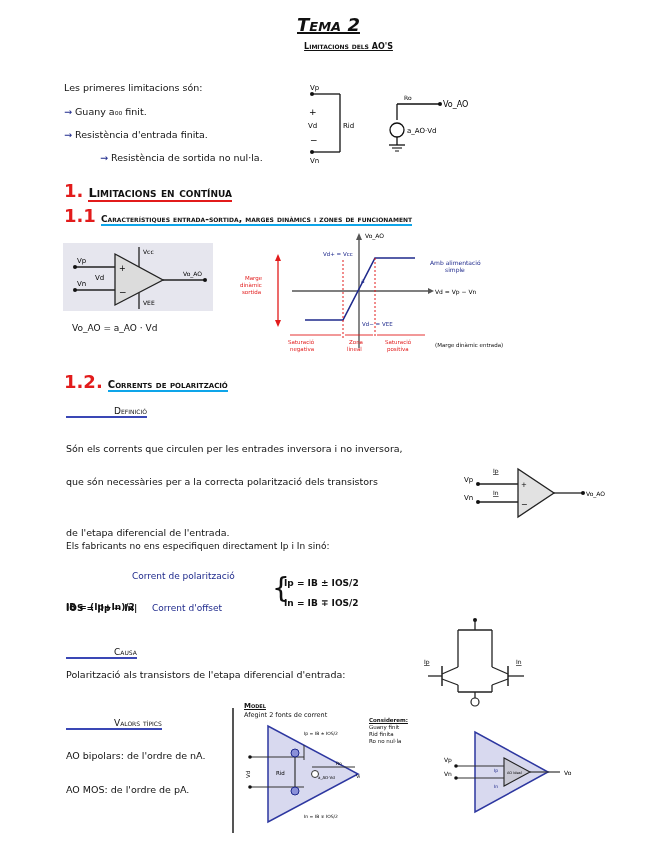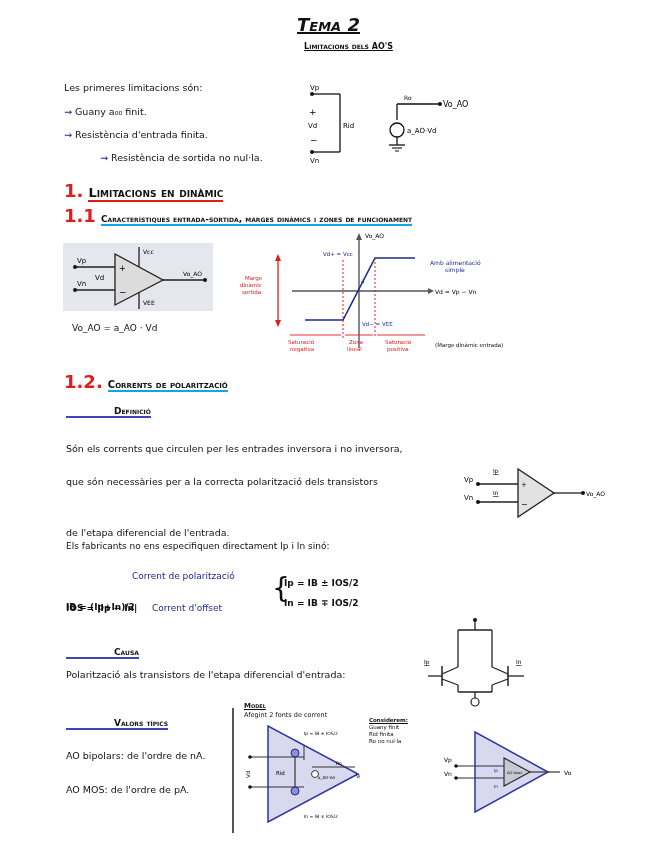--- a/index.html
+++ b/index.html
@@ -6,21 +6,21 @@
   body { width:657px; height:848px; position:relative; overflow:hidden;
          font-family:"DejaVu Sans", sans-serif; color:#111; }
   .abs { position:absolute; }
   .hand { font-family:"DejaVu Sans", sans-serif; font-size:10px; color:#111; }
   .blue { color:#1f2a8c; }
   .title { font-size:18px; font-weight:bold; text-decoration:underline; text-decoration-thickness:2px; font-variant:small-caps;font-style:italic; }
   .subtitle { font-size:8px; font-weight:bold; text-decoration:underline; font-variant:small-caps;padding-left:20px; }
   .h1num { font-size:18px; font-weight:bold; color:#e21b1b; }
   .h1txt { font-size:13px; font-weight:bold; font-variant:small-caps; border-bottom:2px solid #e21b1b; }
   .h2txt { font-size:9px; font-weight:bold; font-variant:small-caps; border-bottom:2px solid #0ea5e9; }
-  .h3 { font-size:9px; font-weight:bold; font-variant:small-caps; border-bottom:2px solid #3a47b5;padding-left:48px; }
+  .h3 { font-size:9px; font-weight:normal; font-variant:small-caps; border-bottom:2px solid #3a47b5;padding-left:48px; }
   .body-text { font-size:9.5px; }
   svg text { font-family:"DejaVu Sans", sans-serif; }
 </style>
 </head>
 <body>
 
 <div class="abs title" style="left:0;width:657px;top:14px;text-align:center;">Tema 2</div>
 <div class="abs subtitle" style="left:0;width:657px;top:42px;text-align:center;">Limitacions dels AO'S</div>
 
 <div class="abs hand body-text" style="left:64px;top:82px;">Les primeres limitacions són:</div>
@@ -57,21 +57,21 @@
   <circle cx="97" cy="50" r="7" fill="#fff" stroke="#111" stroke-width="1.3"></circle>
   <line x1="97" y1="57" x2="97" y2="65" stroke="#111" stroke-width="1.3"></line>
   <line x1="89" y1="65" x2="105" y2="65" stroke="#111" stroke-width="1.3"></line>
   <line x1="92" y1="68" x2="102" y2="68" stroke="#111" stroke-width="1.1"></line>
   <line x1="95" y1="71" x2="99" y2="71" stroke="#111" stroke-width="1"></line>
   <text x="107" y="53" font-size="7">a_AO·Vd</text>
 </svg>
 
 <div class="abs" style="left:64px;top:180px;">
   <span class="h1num">1.</span>
-  <span class="h1txt">Limitacions en dinàmic</span>
+  <span class="h1txt">Limitacions en contínua</span>
 </div>
 <div class="abs" style="left:64px;top:205px;white-space:nowrap;">
   <span class="h1num">1.1</span>
   <span class="h2txt">Característiques entrada-sortida, marges dinàmics i zones de funcionament</span>
 </div>
 
 <svg class="abs" style="left:63px;top:243px;" width="150" height="68">
   <rect x="0" y="0" width="150" height="68" fill="#e6e6ee"></rect>
   <polygon points="52,11 52,62 100,37" fill="#dcdcdc" stroke="#222" stroke-width="1.3"></polygon>
   <line x1="12" y1="24" x2="52" y2="24" stroke="#222" stroke-width="1.3"></line>

